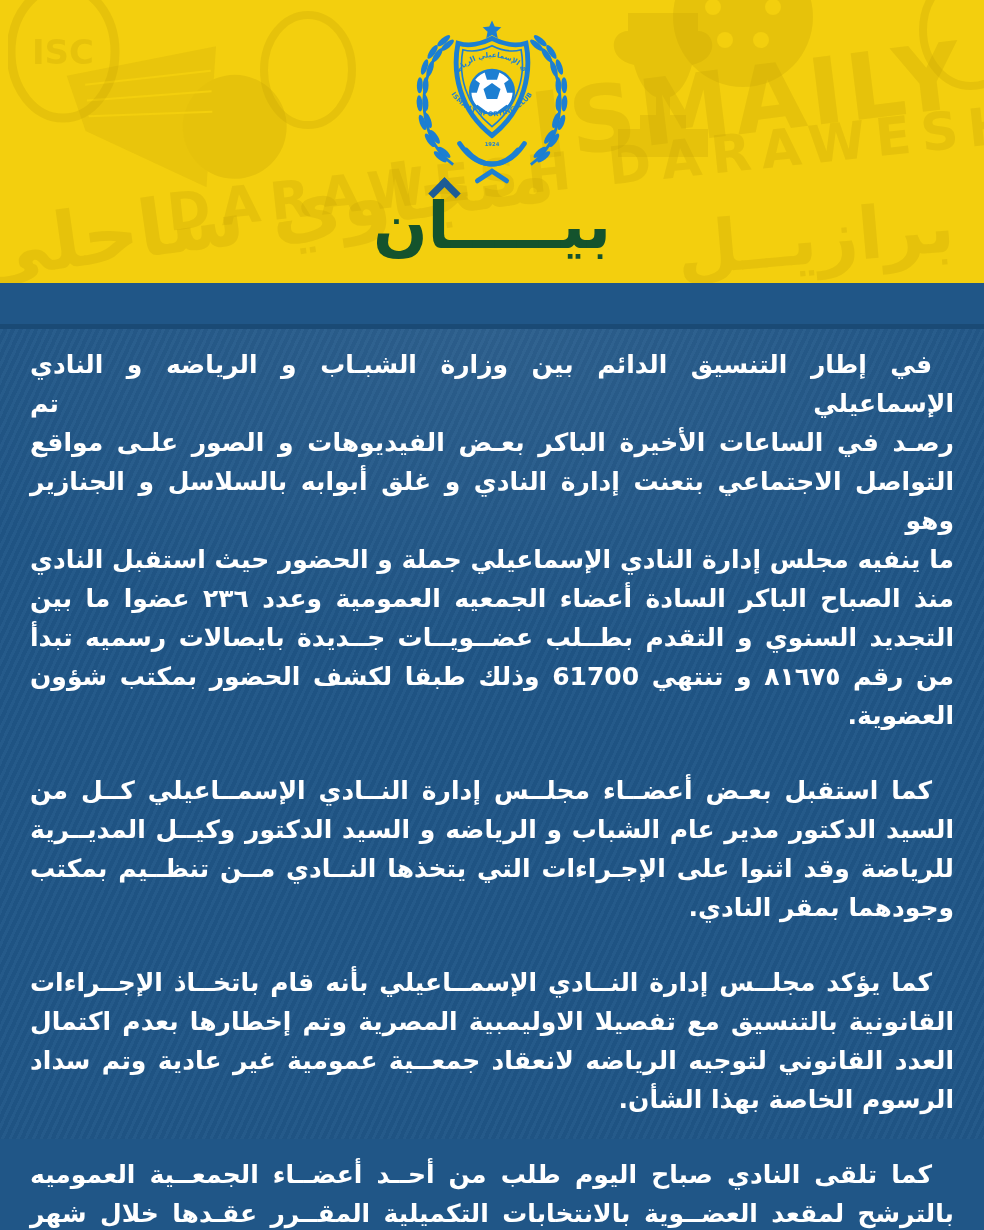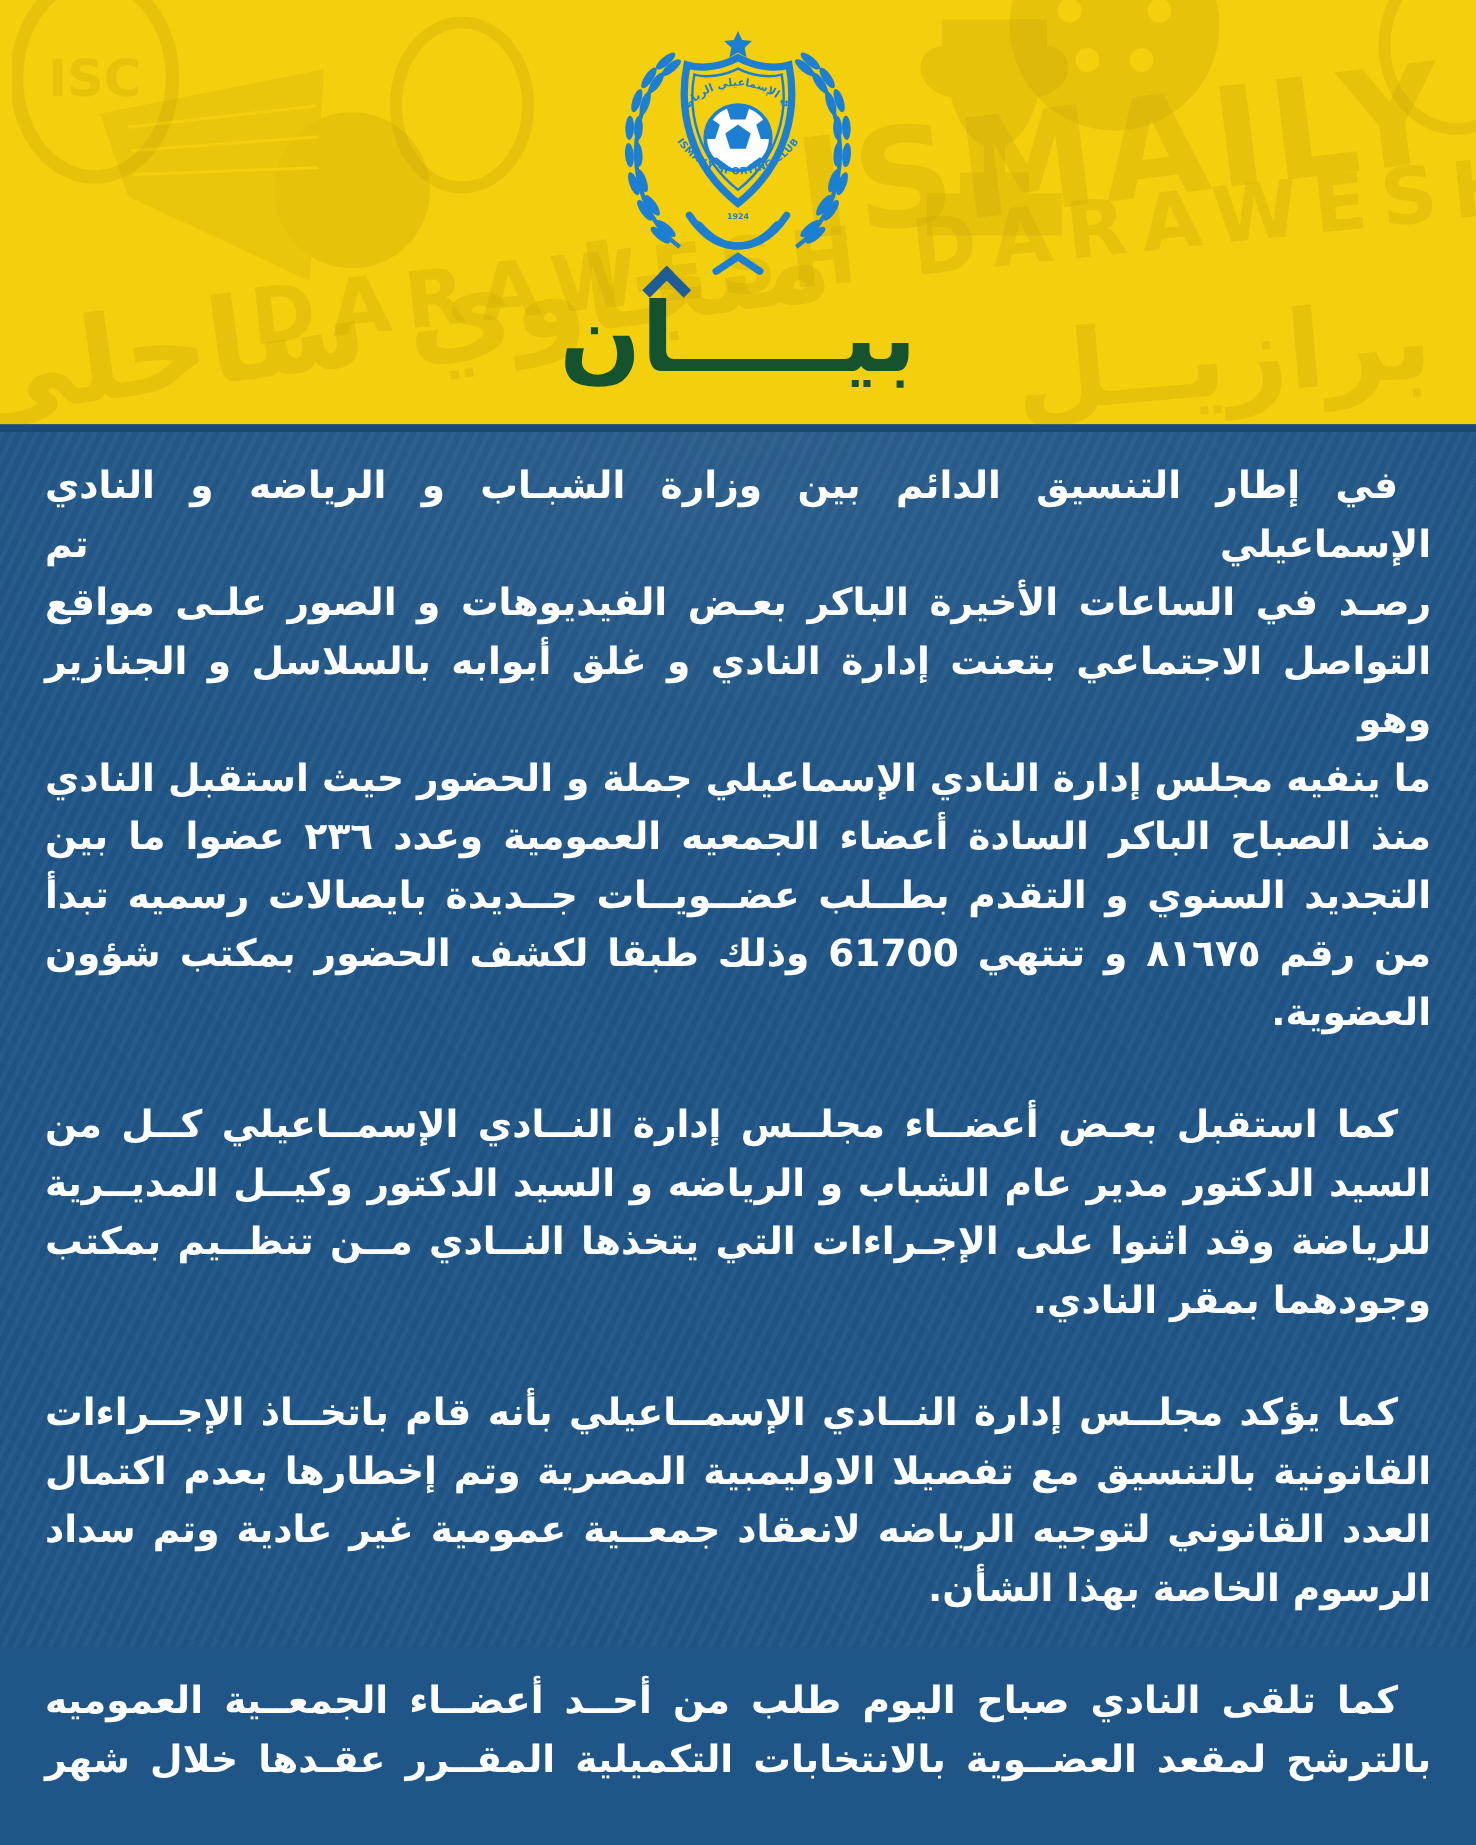--- a/index.html
+++ b/index.html
@@ -42,20 +42,21 @@
   
   .body {
     position:relative; width:984px; height:815px;
     background:
       radial-gradient(140% 90% at 50% 0%, rgba(255,255,255,.06) 0%, rgba(255,255,255,0) 45%),
       repeating-linear-gradient(115deg, rgba(255,255,255,.025) 0 3px, rgba(0,0,0,.03) 3px 7px),
       #205687;
     border-top:5px solid #1A4A75;
     padding:16px 30px 0;
     direction:rtl;
+    margin-top:41px;
   }
   .para { margin-bottom:36px; }
   .line {
     color:#FFFFFF; font-weight:bold; font-size:25px; line-height:39px;
     text-align:justify; text-align-last:justify;
   }
   .line.first { text-indent:22px; }
   .line.last  { text-align-last:right; }
 </style>
 </head>

